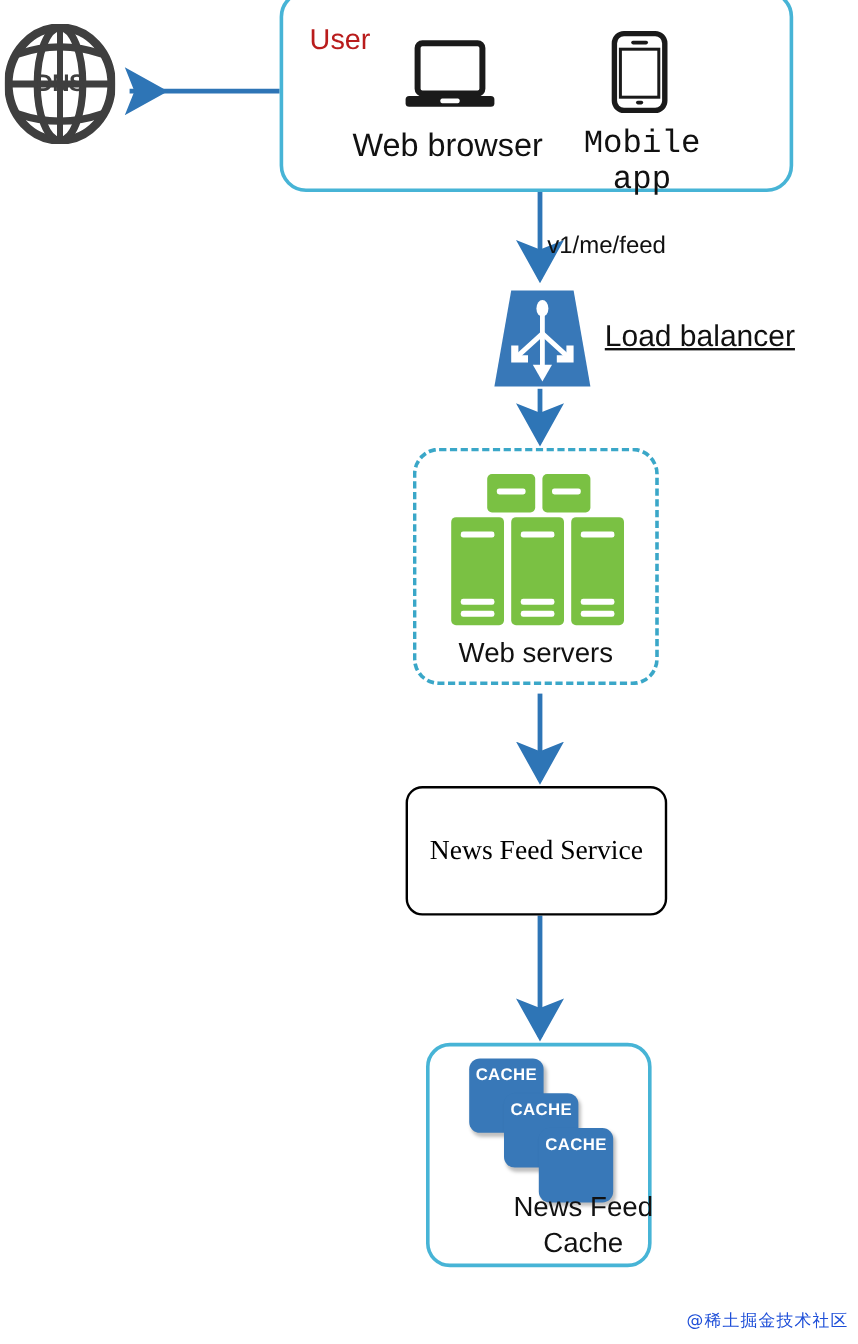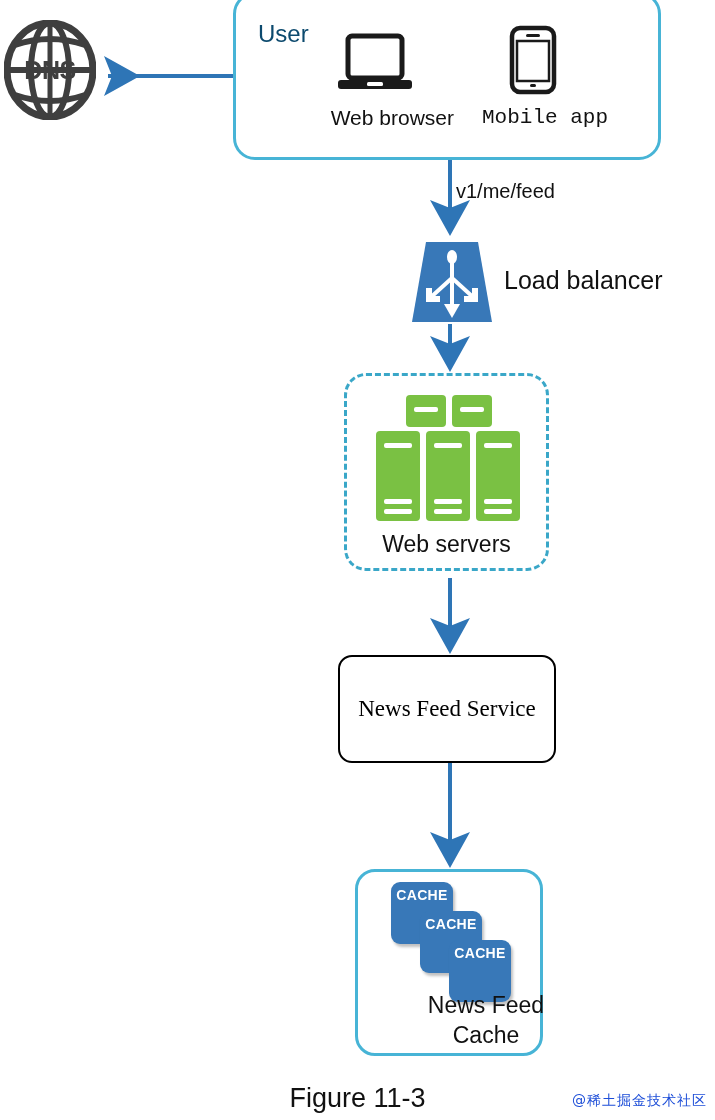--- a/index.html
+++ b/index.html
@@ -18,45 +18,45 @@
     overflow: hidden;
   }
   .abs { position: absolute; }
 
   
   .dns-wrap { left: 4px; top: 20px; width: 92px; height: 100px; }
   .dns-label {
     position: absolute;
     left: 0; top: 0; width: 92px; height: 100px;
     display: flex; align-items: center; justify-content: center;
-    font-size: 25px;
+    font-size: 20px;
     font-weight: 700;
     color: #3f3f3f;
     letter-spacing: -0.5px;
     font-family: "Liberation Sans", sans-serif;
   }
 
   
   .user-box {
     left: 233px; top: -8px;
     width: 428px; height: 168px;
     border: 3px solid #47b4d6;
     border-radius: 22px;
     background: #ffffff;
     box-sizing: border-box;
   }
   .user-title {
     left: 258px; top: 20px;
     font-size: 24px;
-    color: #0c4a6e;
+    color: #b91c1c;
   }
   .device-label {
-    font-size: 21px;
-    color: #111111;
-    text-align: right;
+    font-size: 27px;
+    color: #111111;
+    text-align: center;
   }
   .lbl-web { left: 292px; top: 106px; width: 162px; }
   .lbl-mob { left: 462px; top: 106px; width: 146px; font-family: Liberation Mono, monospace; }
 
   
   .edge-label {
     font-size: 20px;
     color: #111111;
   }
   .node-label-sans {
@@ -68,20 +68,21 @@
   
   .lb-shape {
     left: 410px; top: 240px;
     width: 84px; height: 84px;
   }
   .lb-text {
     left: 504px; top: 266px;
     font-size: 25px;
     color: #111111;
     white-space: nowrap;
+    text-decoration: underline;
   }
 
   
   .ws-box {
     left: 344px; top: 373px;
     width: 205px; height: 198px;
     border: 3px dashed #3aa7c8;
     border-radius: 22px;
     box-sizing: border-box;
     background: #ffffff;
@@ -226,21 +227,21 @@
   <div class="abs" style="left:508px; top:25px;">
     <svg width="50" height="70" viewBox="0 0 50 70">
       <rect x="4" y="3" width="42" height="64" rx="8" fill="#ffffff" stroke="#1a1a1a" stroke-width="4.5"></rect>
       <rect x="18" y="9" width="14" height="3" rx="1.5" fill="#1a1a1a"></rect>
       <rect x="9" y="16" width="32" height="40" fill="#ffffff" stroke="#1a1a1a" stroke-width="2.5"></rect>
       <rect x="22" y="59" width="6" height="3" rx="1.5" fill="#1a1a1a"></rect>
     </svg>
   </div>
   <div class="abs device-label lbl-mob">Mobile app</div>
 
-  <div class="abs edge-label" style="left:456px; top:180px;">v1/me/feed</div>
+  <div class="abs edge-label" style="left:456px; top:194px;">v1/me/feed</div>
 
   <div class="abs lb-shape">
     <svg width="84" height="84" viewBox="0 0 84 84">
       <path d="M16,2 L68,2 L82,82 L2,82 Z" fill="#3878b8"></path>
       <g fill="#ffffff" stroke="#ffffff" stroke-width="4" stroke-linecap="round">
         <ellipse cx="42" cy="17" rx="5" ry="7" fill="#ffffff" stroke="none"></ellipse>
         <line x1="42" y1="20" x2="42" y2="68"></line>
         <line x1="42" y1="38" x2="20" y2="58"></line>
         <line x1="42" y1="38" x2="64" y2="58"></line>
       </g>
@@ -287,16 +288,15 @@
   <div class="abs nfc-box">
     <div class="cache-tile ct1">CACHE</div>
     <div class="cache-tile ct2">CACHE</div>
     <div class="cache-tile ct3">CACHE</div>
   </div>
   <div class="abs node-label-sans nfc-label">
     <div>News Feed</div>
     <div>Cache</div>
   </div>
 
-  <div class="abs caption">Figure 11-3</div>
   <div class="abs watermark">@稀土掘金技术社区</div>
 
 </div>
 
 </body></html>

